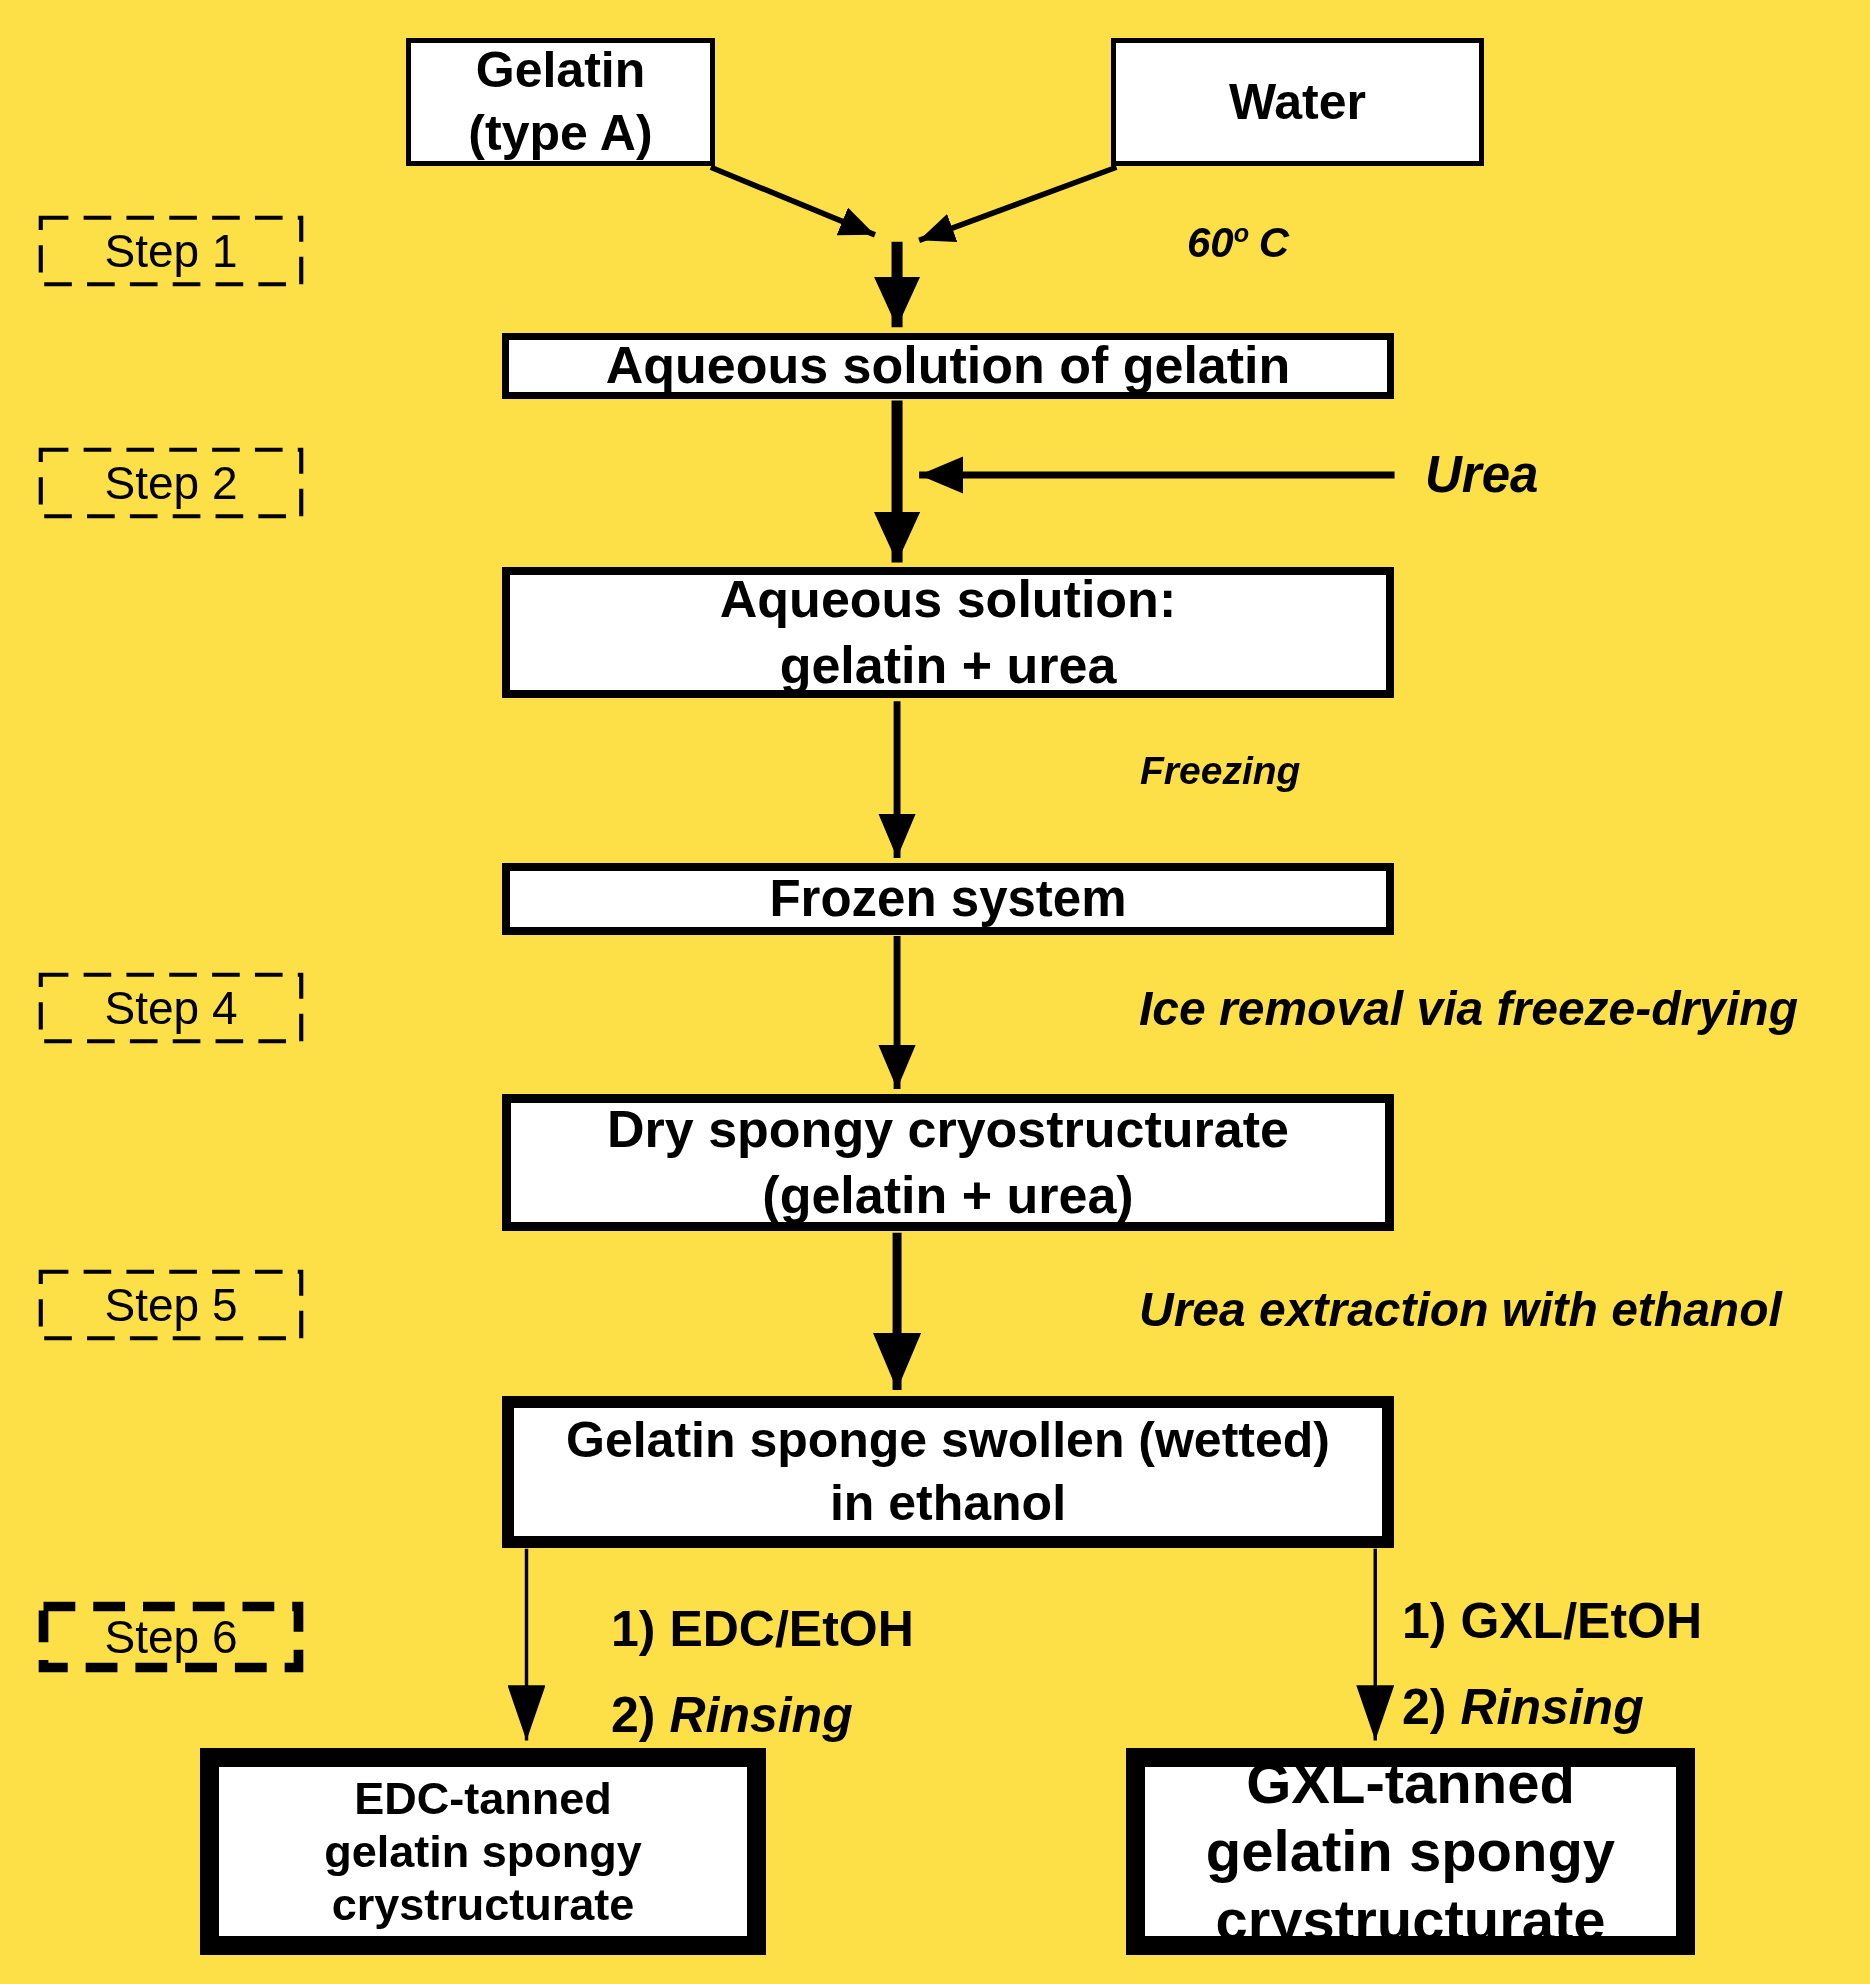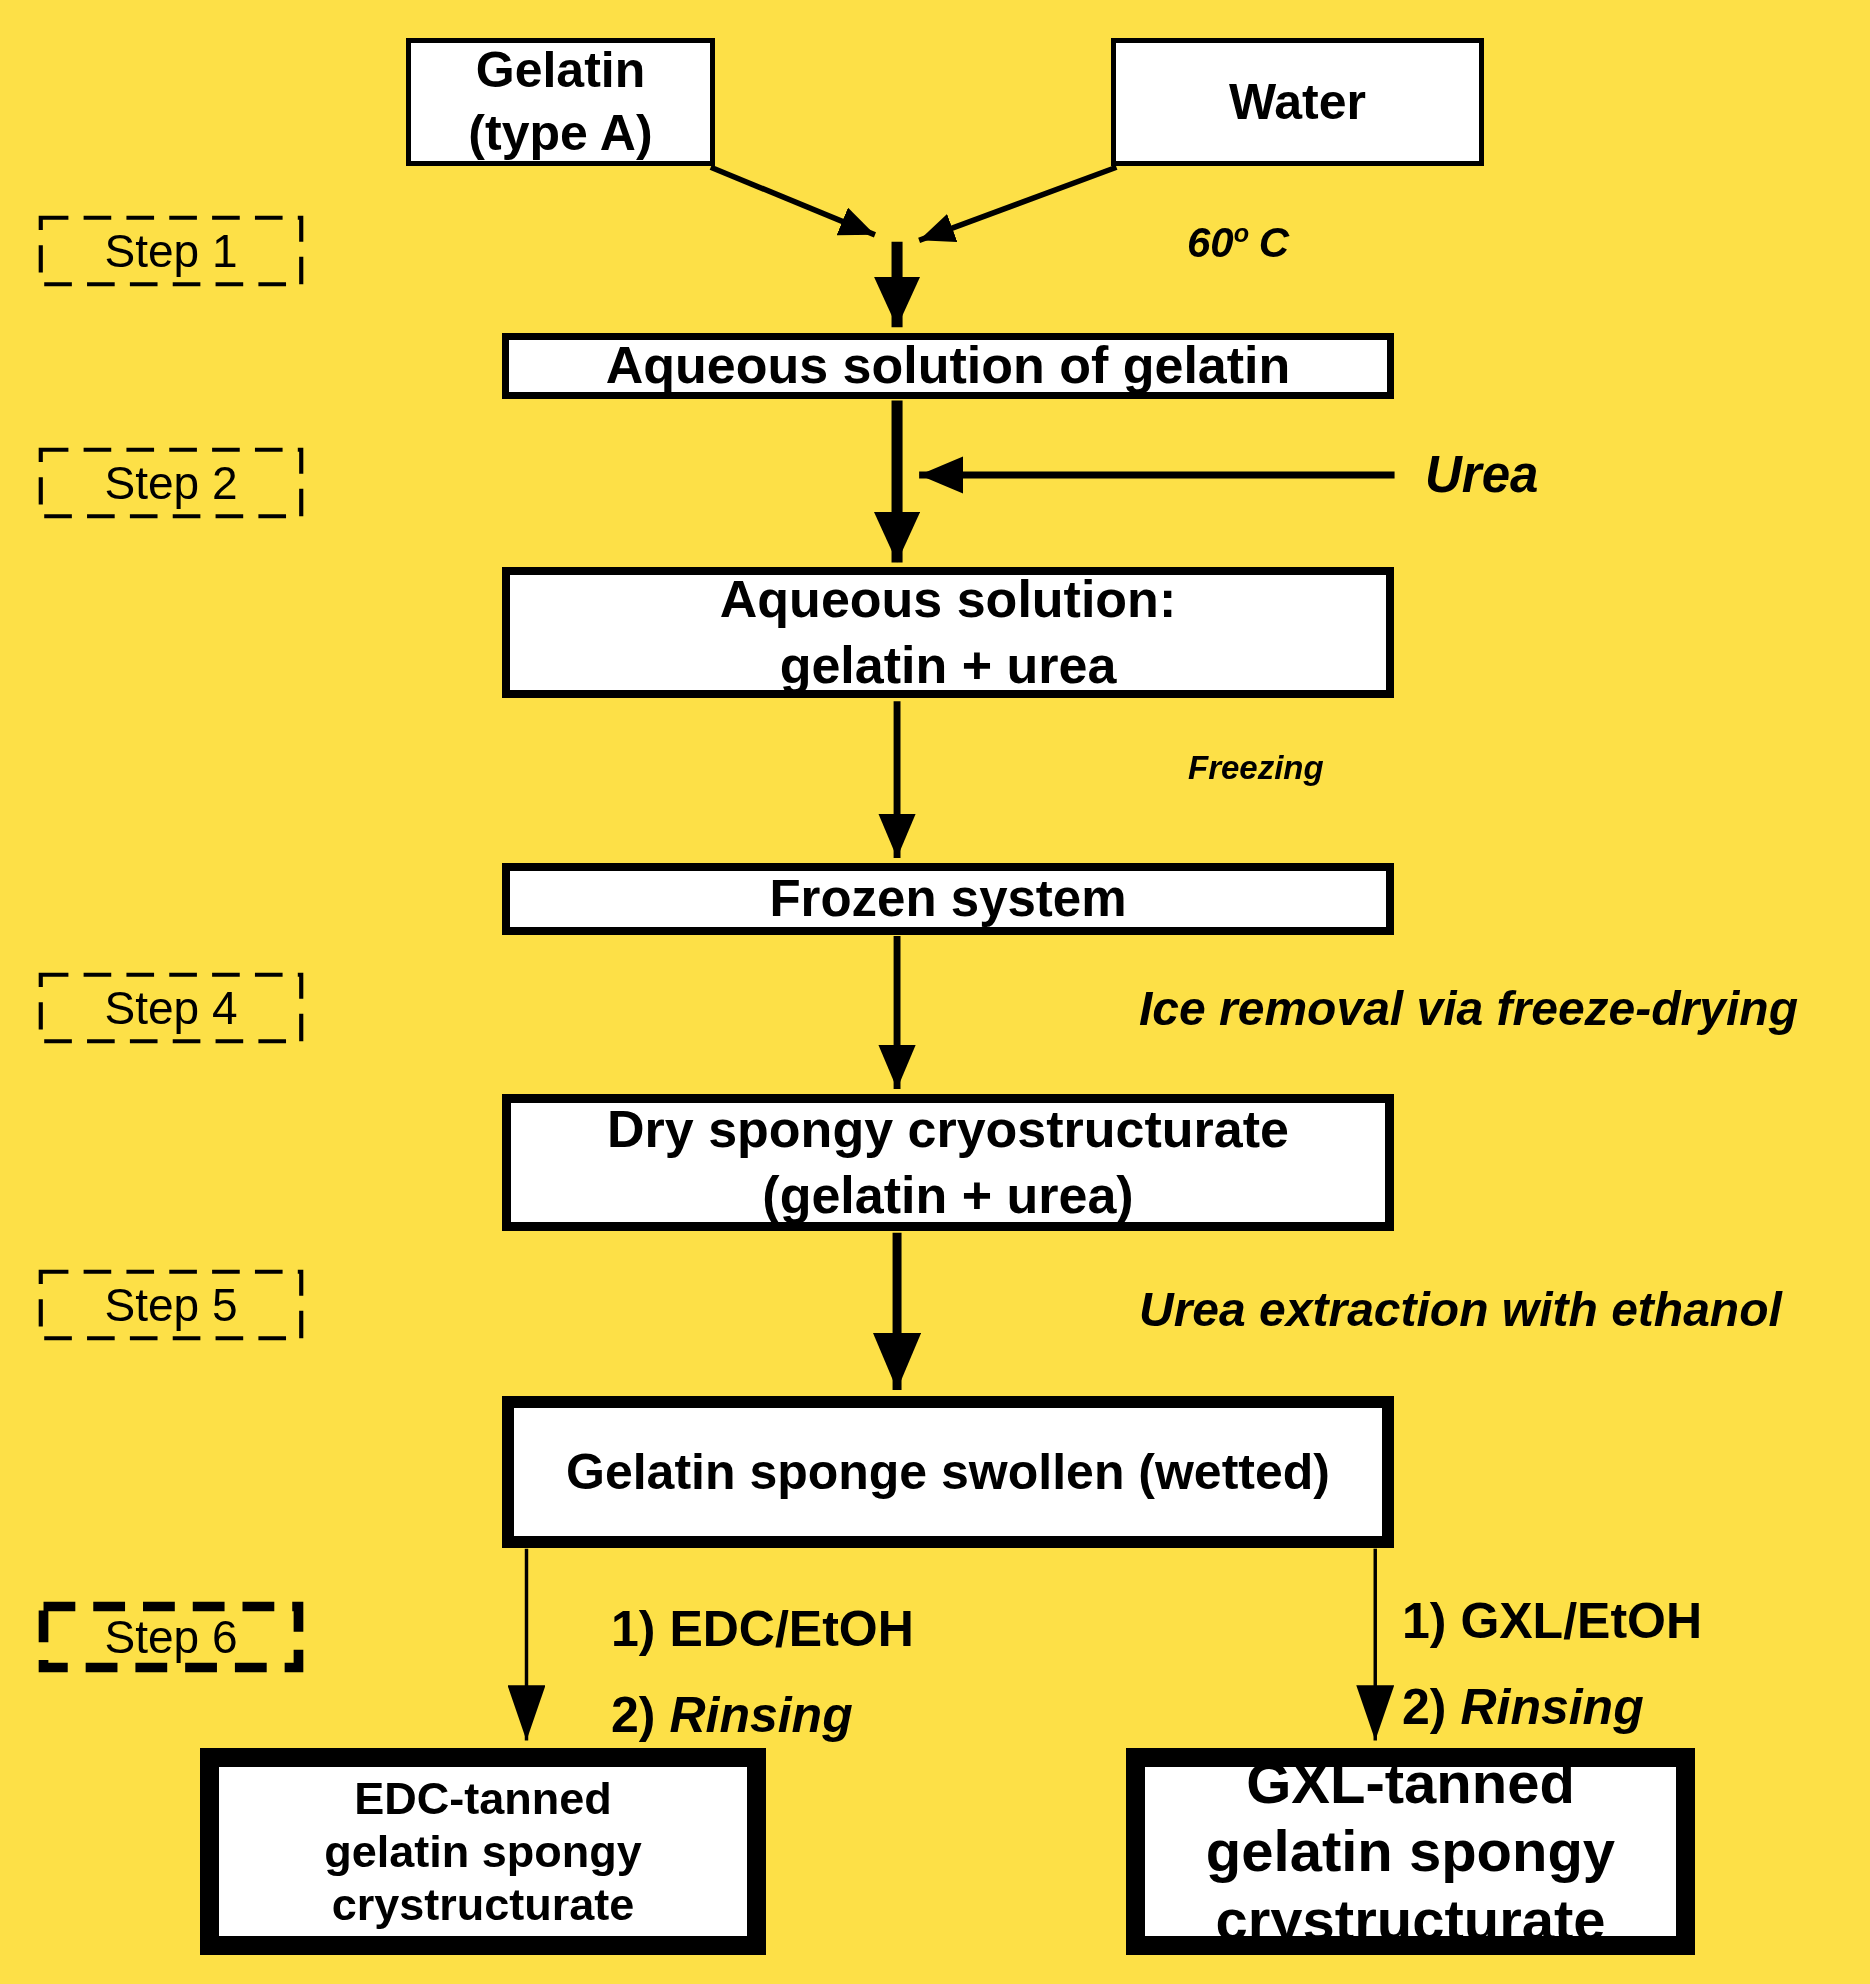--- a/index.html
+++ b/index.html
@@ -64,21 +64,21 @@
     position: absolute;
     font-weight: bold;
     font-style: italic;
     white-space: nowrap;
     font-size: 48px;
   }
   #annot-temp     { left: 1187px; top: 219px;  font-size: 42px; font-style: italic; }
   #annot-temp sup { font-size: 60%; font-style: italic; }
   #annot-temp .unit { margin-left: 9.7px; }
   #annot-urea     { left: 1425px; top: 445px;  font-size: 51px; }
-  #annot-freezing { left: 1140px; top: 749px; font-size: 33px; margin-left: 48px; }
+  #annot-freezing { left: 1140px; top: 749px; font-size: 39px; }
   #annot-ice      { left: 1139px; top: 981px; }
   #annot-extract  { left: 1139px; top: 1282px; }
 
   .branch {
     position: absolute;
     font-size: 50px;
     font-weight: bold;
     white-space: nowrap;
   }
   .branch .branch-line { margin-bottom: 28px; }
@@ -138,20 +138,21 @@
     <span>Frozen system</span>
   </div>
 
   <div class="node" id="node-dry">
     <span>Dry spongy cryostructurate</span>
     <span>(gelatin + urea)</span>
   </div>
 
   <div class="node" id="node-sponge">
     <span>Gelatin sponge swollen (wetted)</span>
+    <span>in ethanol</span>
   </div>
 
   <div class="node" id="node-edc">
     <span>EDC-tanned</span>
     <span>gelatin spongy</span>
     <span>crystructurate</span>
   </div>
 
   <div class="node" id="node-gxl">
     <span>GXL-tanned</span>

